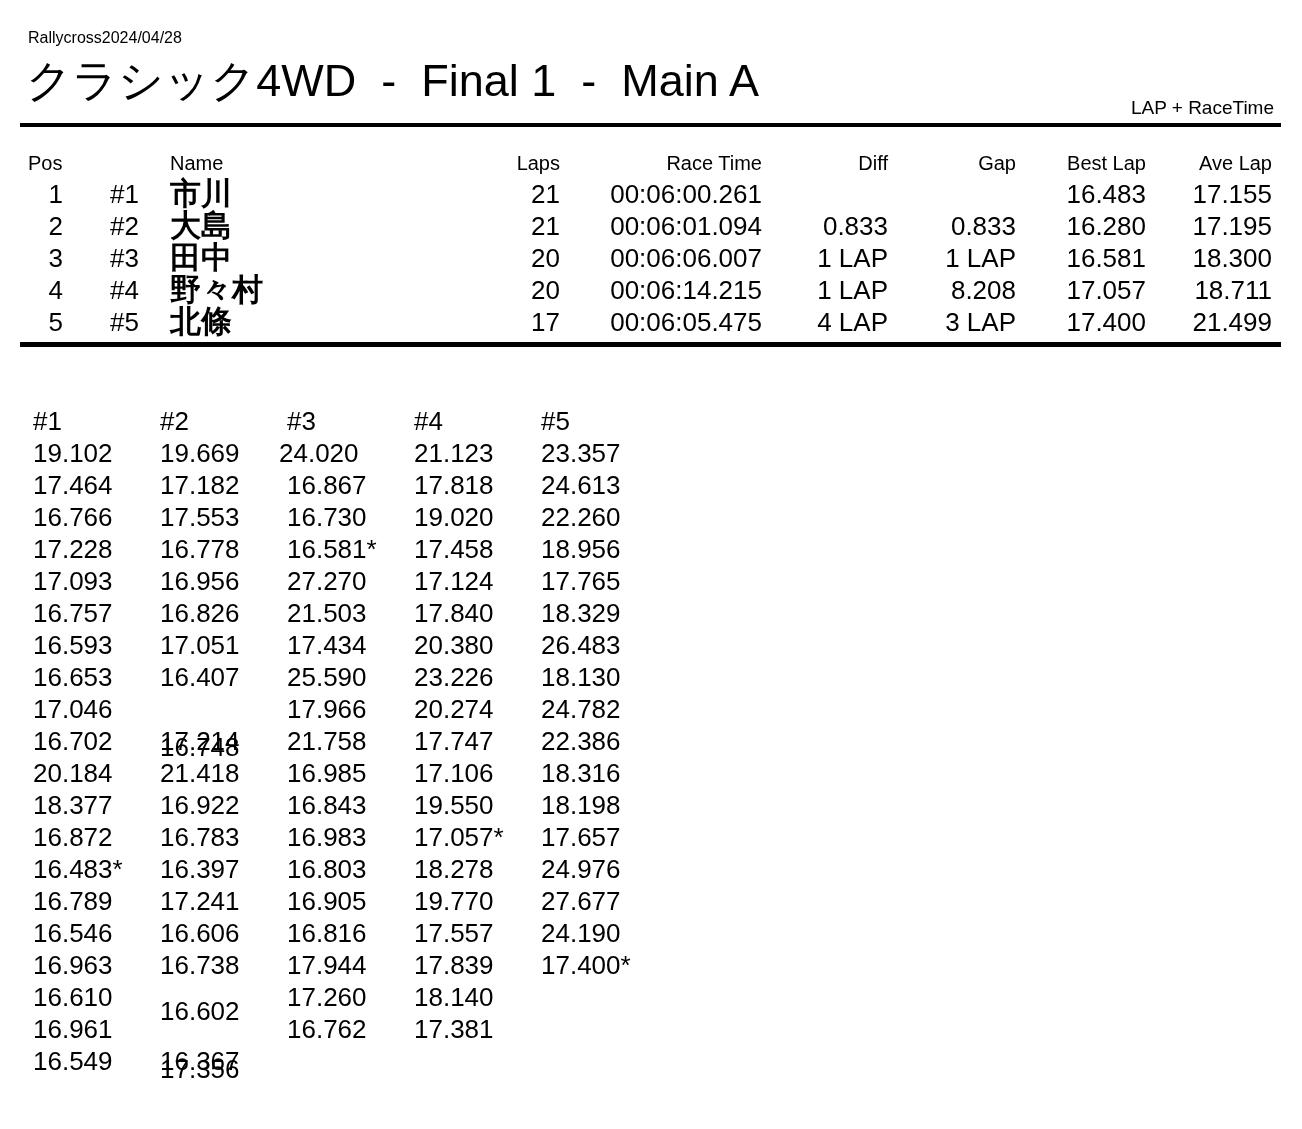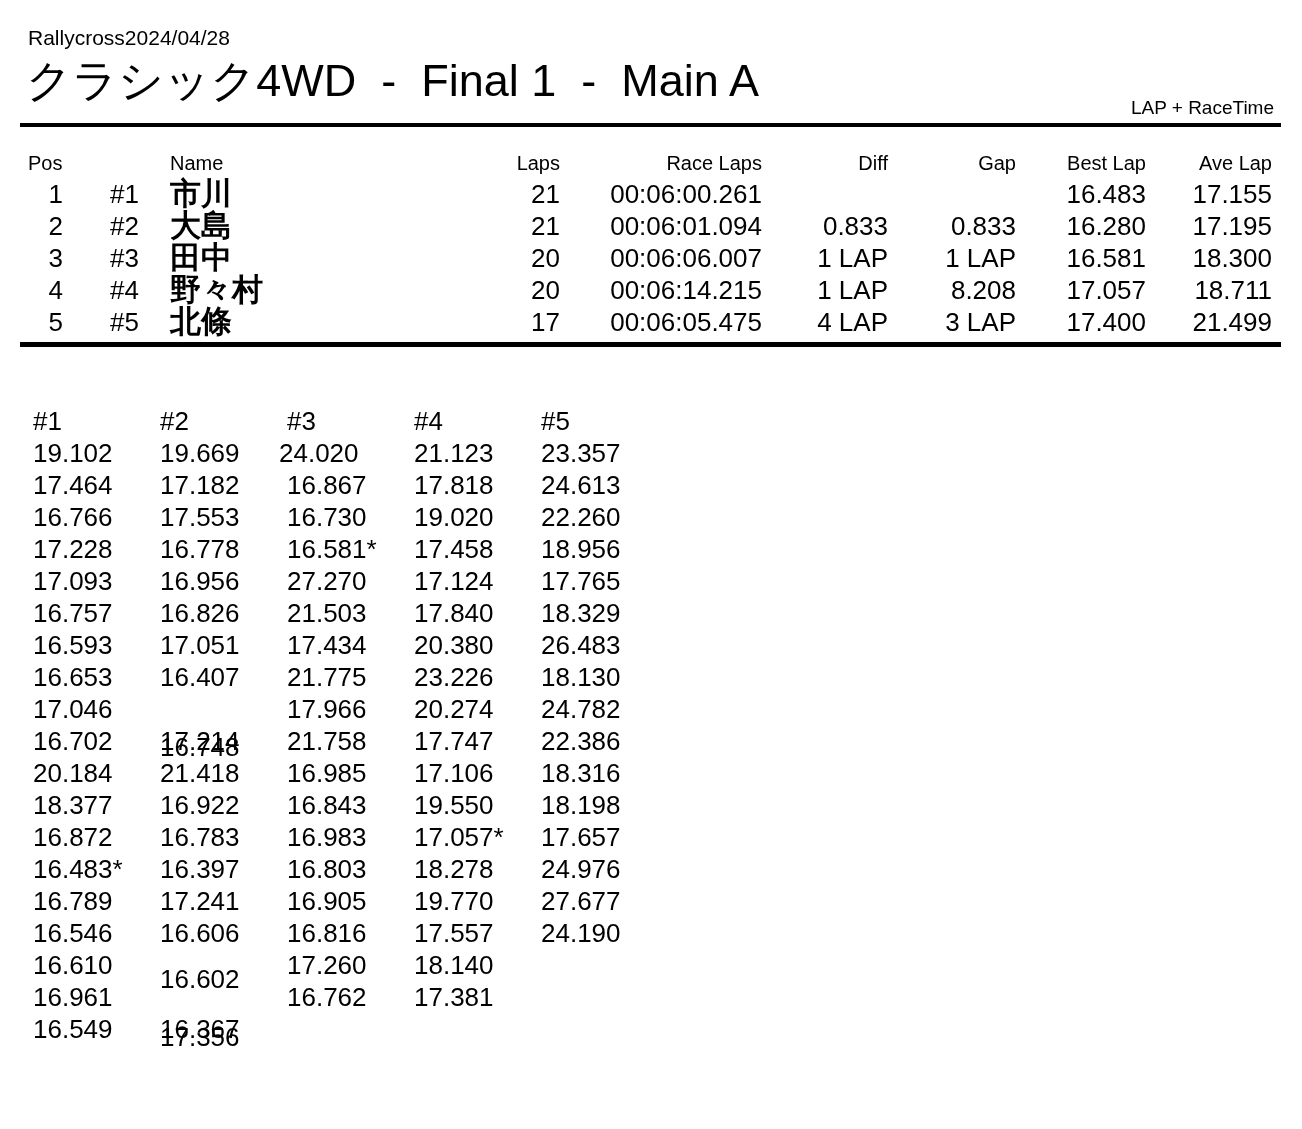--- a/index.html
+++ b/index.html
@@ -1,18 +1,18 @@
 <!DOCTYPE html>
 <html><head>
 <meta charset="utf-8">
 <style>
   html,body{margin:0;padding:0;background:#ffffff;}
   .page{position:relative;width:1302px;height:1129px;background:#ffffff;color:#000000;
         font-family:"Liberation Sans",sans-serif;overflow:hidden;}
-  .event-line{position:absolute;left:28px;top:26px;font-size:21px;line-height:24px;}
+  .event-line{position:absolute;left:28px;top:26px;font-size:16px;line-height:24px;}
   .title{position:absolute;left:26px;top:54px;font-size:45px;line-height:54px;white-space:pre;font-weight:400;}
   .timing-mode{position:absolute;right:28px;top:96px;font-size:19px;line-height:24px;}
   .rule{position:absolute;left:20px;width:1261px;background:#000000;}
   .rule1{top:123px;height:4px;}
   .rule2{top:342px;height:5px;}
   .results{position:absolute;left:20px;top:148px;width:1261px;}
   .r-header{position:relative;height:30px;font-size:20px;line-height:30px;}
   .r-row{position:relative;height:32px;font-size:26px;line-height:32px;}
   .cell{position:absolute;top:0;white-space:nowrap;}
   .h-pos{left:8px;}
@@ -39,21 +39,21 @@
   <div class="title">クラシック4WD  -  Final 1  -  Main A</div>
   <div class="timing-mode">LAP + RaceTime</div>
 
   <div class="rule rule1"></div>
 
   <div class="results">
     <div class="r-header">
       <span class="cell h-pos">Pos</span>
       <span class="cell h-name">Name</span>
       <span class="cell c-laps">Laps</span>
-      <span class="cell c-race">Race Laps</span>
+      <span class="cell c-race">Race Time</span>
       <span class="cell c-diff">Diff</span>
       <span class="cell c-gap">Gap</span>
       <span class="cell c-best">Best Lap</span>
       <span class="cell c-ave">Ave Lap</span>
     </div>
     <div id="results-rows">
         <div class="r-row">
           <span class="cell c-pos">1</span>
           <span class="cell c-car">#1</span>
           <span class="cell c-name">市川</span>
@@ -167,21 +167,21 @@
         <div class="l-row">
           <span class="l-cell" style="left: 0px;">16.593</span>
           <span class="l-cell" style="left: 127px;">17.051</span>
           <span class="l-cell" style="left: 254px;">17.434</span>
           <span class="l-cell" style="left: 381px;">20.380</span>
           <span class="l-cell" style="left: 508px;">26.483</span>
         </div>
         <div class="l-row">
           <span class="l-cell" style="left: 0px;">16.653</span>
           <span class="l-cell" style="left: 127px;">16.407</span>
-          <span class="l-cell" style="left: 254px;">21.775</span>
+          <span class="l-cell" style="left: 254px;">25.590</span>
           <span class="l-cell" style="left: 381px;">23.226</span>
           <span class="l-cell" style="left: 508px;">18.130</span>
         </div>
         <div class="l-row">
           <span class="l-cell" style="left: 0px;">17.046</span>
           <span class="l-cell" style="left: 127px; margin-top: 38px;">16.748</span>
           <span class="l-cell" style="left: 254px;">17.966</span>
           <span class="l-cell" style="left: 381px;">20.274</span>
           <span class="l-cell" style="left: 508px;">24.782</span>
         </div>
@@ -228,20 +228,27 @@
           <span class="l-cell" style="left: 508px;">27.677</span>
         </div>
         <div class="l-row">
           <span class="l-cell" style="left: 0px;">16.546</span>
           <span class="l-cell" style="left: 127px;">16.606</span>
           <span class="l-cell" style="left: 254px;">16.816</span>
           <span class="l-cell" style="left: 381px;">17.557</span>
           <span class="l-cell" style="left: 508px;">24.190</span>
         </div>
         <div class="l-row">
+          <span class="l-cell" style="left: 0px;">16.963</span>
+          <span class="l-cell" style="left: 127px;">16.738</span>
+          <span class="l-cell" style="left: 254px;">17.944</span>
+          <span class="l-cell" style="left: 381px;">17.839</span>
+          <span class="l-cell" style="left: 508px;">17.400*</span>
+        </div>
+        <div class="l-row">
           <span class="l-cell" style="left: 0px;">16.610</span>
           <span class="l-cell" style="left: 127px; margin-top: 14px;">16.602</span>
           <span class="l-cell" style="left: 254px;">17.260</span>
           <span class="l-cell" style="left: 381px;">18.140</span>
           <span class="l-cell" style="left: 508px;"></span>
         </div>
         <div class="l-row">
           <span class="l-cell" style="left: 0px;">16.961</span>
           <span class="l-cell" style="left: 127px; margin-top: 40px;">17.356</span>
           <span class="l-cell" style="left: 254px;">16.762</span>

